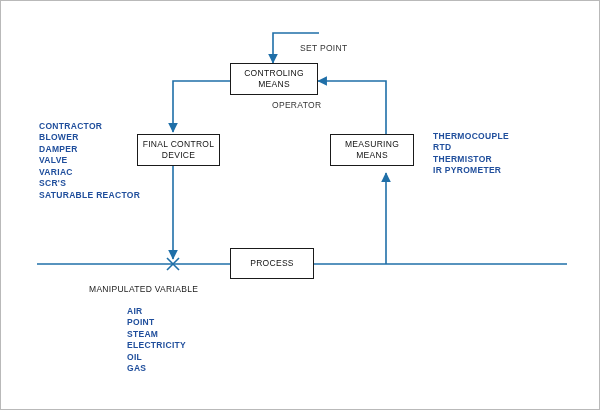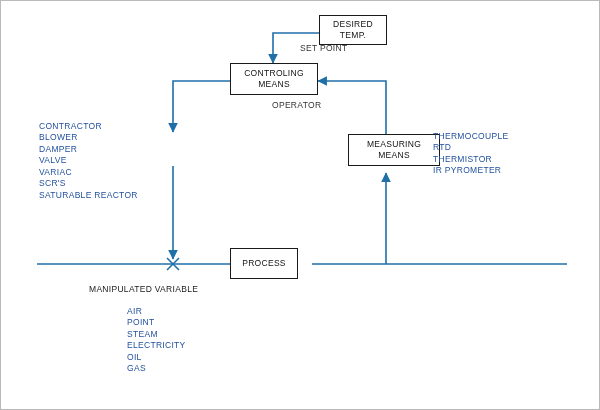--- a/index.html
+++ b/index.html
@@ -45,21 +45,21 @@
   }
   .lbl {
     position: absolute;
     font-size: 8.5px;
     line-height: 1.35;
     white-space: pre;
     letter-spacing: 0.3px;
   }
   .lbl-blue {
     color: #1f4e9c;
-    font-weight: normal;
+    font-weight: bold;
   }
   .lbl-dark {
     color: #1a1a1a;
   }
   .lbl-grey {
     color: #333333;
     padding-left: 28px;
   }
 </style>
 </head>
@@ -88,37 +88,37 @@
 
       <path d="M311,263 L566,263"></path>
 
       <path d="M385,263 L385,172" marker-end="url(#arrow)"></path>
 
       <path d="M166,257 L178,269"></path>
       <path d="M178,257 L166,269"></path>
     </g>
   </svg>
 
-  <div class="node-box" style="left:318px; top:14px; width:68px; height:30px;">
-    <span>DESIRED</span>
-    <span>TEMP.</span>
-  </div>
 
   <div class="node-box" style="left:229px; top:62px; width:88px; height:32px;">
     <span>CONTROLING</span>
     <span>MEANS</span>
   </div>
 
+  <div class="node-box" style="left:136px; top:133px; width:83px; height:32px;">
+    <span>FINAL CONTROL</span>
+    <span>DEVICE</span>
+  </div>
 
-  <div class="node-box" style="left:347px; top:133px; width:92px; height:32px;">
+  <div class="node-box" style="left:329px; top:133px; width:84px; height:32px;">
     <span>MEASURING</span>
     <span>MEANS</span>
   </div>
 
-  <div class="node-box" style="left:229px; top:247px; width:68px; height:31px;">
+  <div class="node-box" style="left:229px; top:247px; width:84px; height:31px;">
     <span>PROCESS</span>
   </div>
 
   <div class="lbl lbl-grey" style="left:271px; top:42px;">SET POINT</div>
 
   <div class="lbl lbl-grey" style="left:243px; top:99px;">OPERATOR</div>
 
   <div class="lbl lbl-blue" style="left:38px; top:120px;">CONTRACTOR
 BLOWER
 DAMPER

